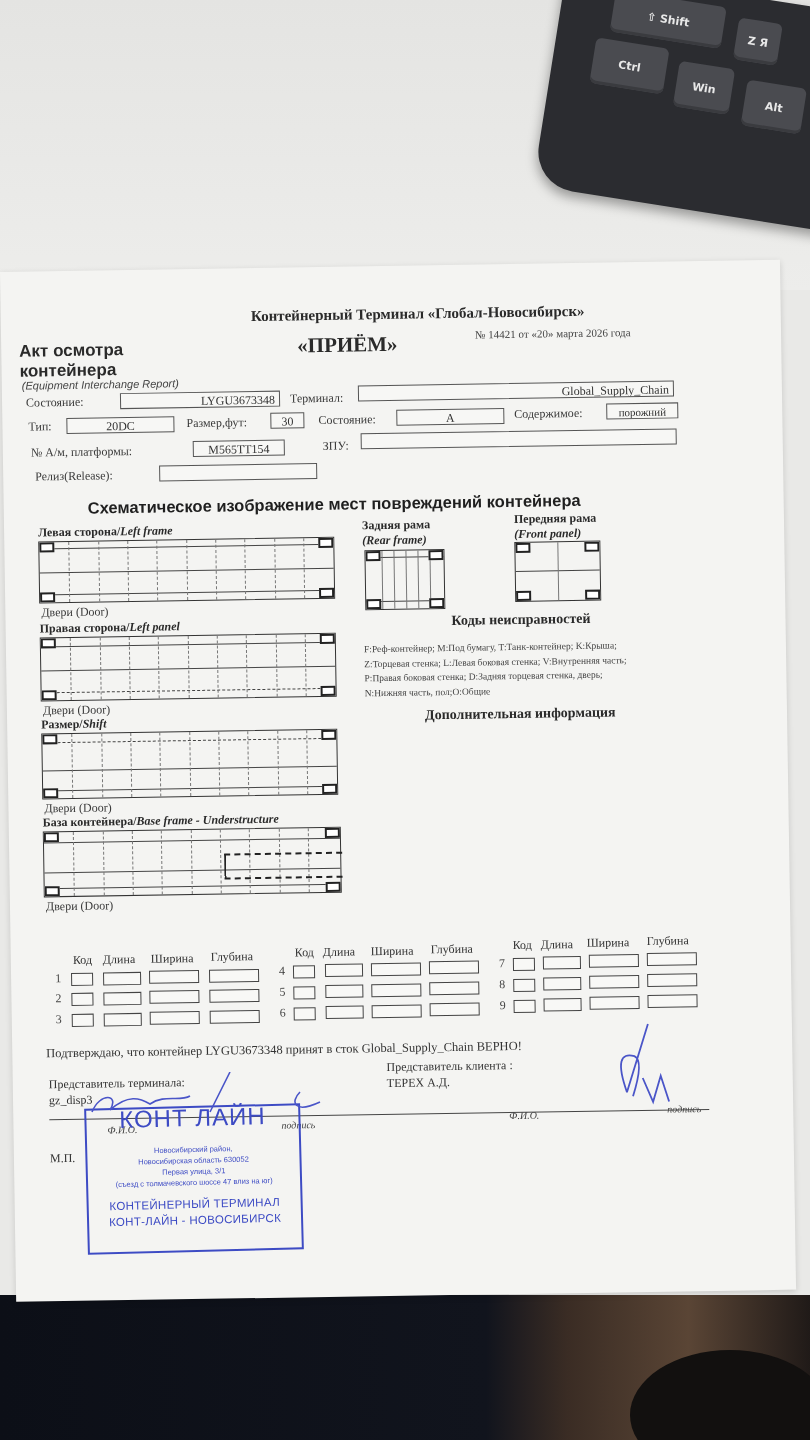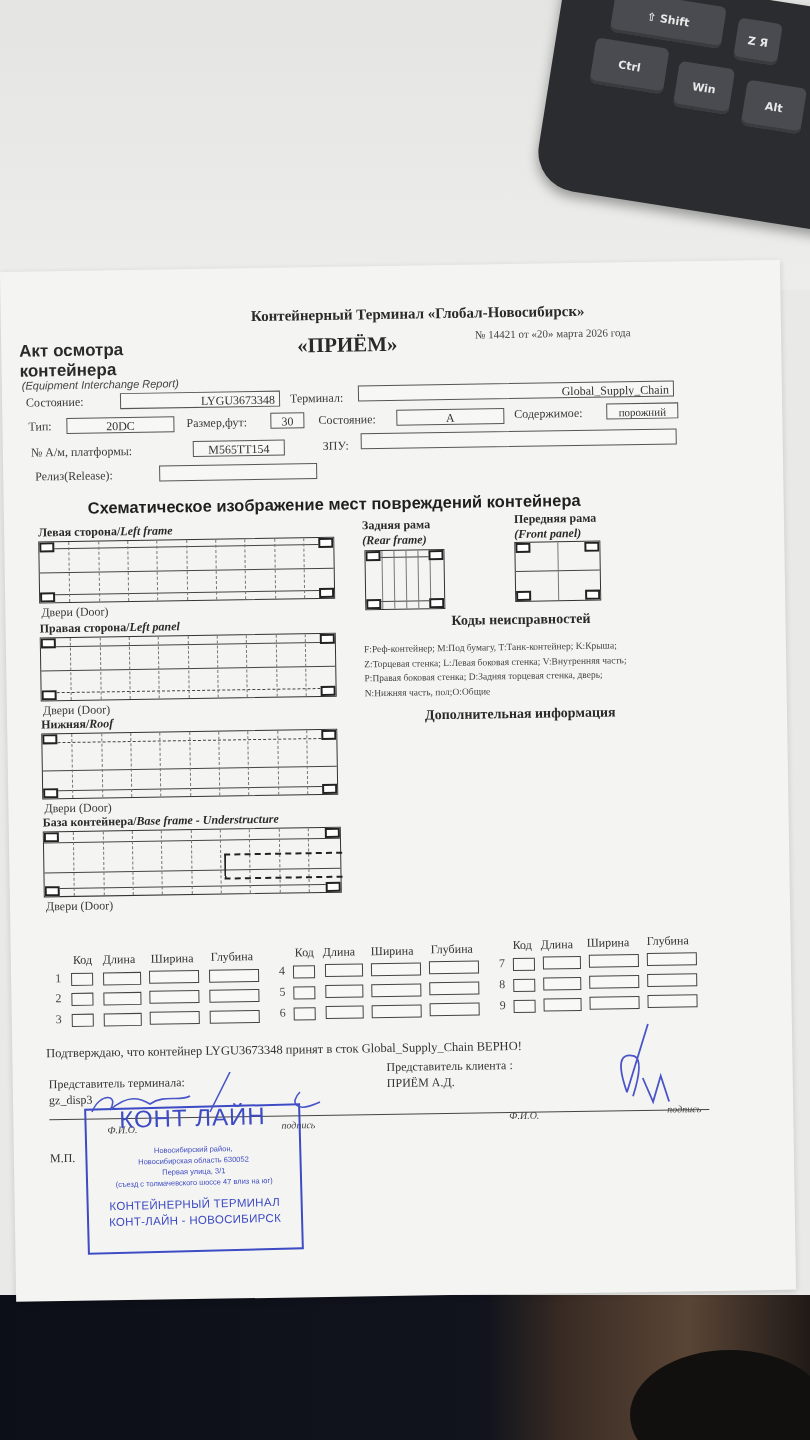--- a/index.html
+++ b/index.html
@@ -196,21 +196,21 @@
     <div class="door-label" style="left:22px;top:432px;">Двери (Door)</div>
 
     <div class="section-heading" style="left:432px;top:348px;">Коды неисправностей</div>
     <div class="codes-text">
       <div>F:Реф-контейнер; M:Под бумагу, T:Танк-контейнер; K:Крыша;</div>
       <div>Z:Торцевая стенка; L:Левая боковая стенка; V:Внутренняя часть;</div>
       <div>P:Правая боковая стенка; D:Задняя торцевая стенка, дверь;</div>
       <div>N:Нижняя часть, пол;O:Общие</div>
     </div>
 
-    <div class="panel-label" style="left:20px;top:446px;"><span>Нижняя/</span><i>Roof</i></div>
+    <div class="panel-label" style="left:20px;top:446px;"><span>Размер/</span><i>Shift</i></div>
     <div class="panel" style="left:20px;top:462px;width:296px;height:66px;">
       <div class="hline" style="top:8px;border-top-style:dashed"></div>
         <div class="hline" style="top:36px"></div>
         <div class="hline" style="top:56px"></div>
       <div class="vline" style="left:29px"></div>
         <div class="vline" style="left:59px"></div>
         <div class="vline" style="left:88px"></div>
         <div class="vline" style="left:117px"></div>
         <div class="vline" style="left:147px"></div>
         <div class="vline" style="left:176px"></div>
@@ -315,21 +315,21 @@
     <div class="gbox" style="left:488px;top:736px;width:20px;"></div>
     <div class="gbox" style="left:518px;top:735px;width:36px;"></div>
     <div class="gbox" style="left:564px;top:734px;width:48px;"></div>
     <div class="gbox" style="left:622px;top:733px;width:48px;"></div>
 
     <div class="confirm">Подтверждаю, что контейнер  LYGU3673348 принят в сток  Global_Supply_Chain ВЕРНО!</div>
 
     <div class="sig-label" style="left:22px;top:806px;">Представитель терминала:</div>
     <div class="sig-label" style="left:22px;top:822px;">gz_disp3</div>
     <div class="sig-label" style="left:360px;top:794px;">Представитель клиента :</div>
-    <div class="sig-label" style="left:360px;top:810px;">ПРИЁМ А.Д.</div>
+    <div class="sig-label" style="left:360px;top:810px;">ТЕРЕХ А.Д.</div>
 
     <div class="sig-line" style="left:22px;top:848px;width:660px;"></div>
     <div class="sig-caption" style="left:80px;top:854px;">Ф.И.О.</div>
     <div class="sig-caption" style="left:254px;top:852px;">подпись</div>
     <div class="sig-caption" style="left:482px;top:846px;">Ф.И.О.</div>
     <div class="sig-caption" style="left:640px;top:842px;">подпись</div>
 
     <div class="sig-label" style="left:22px;top:880px;">М.П.</div>
 
     <svg class="signature" style="left:560px;top:760px;" width="120" height="90">

